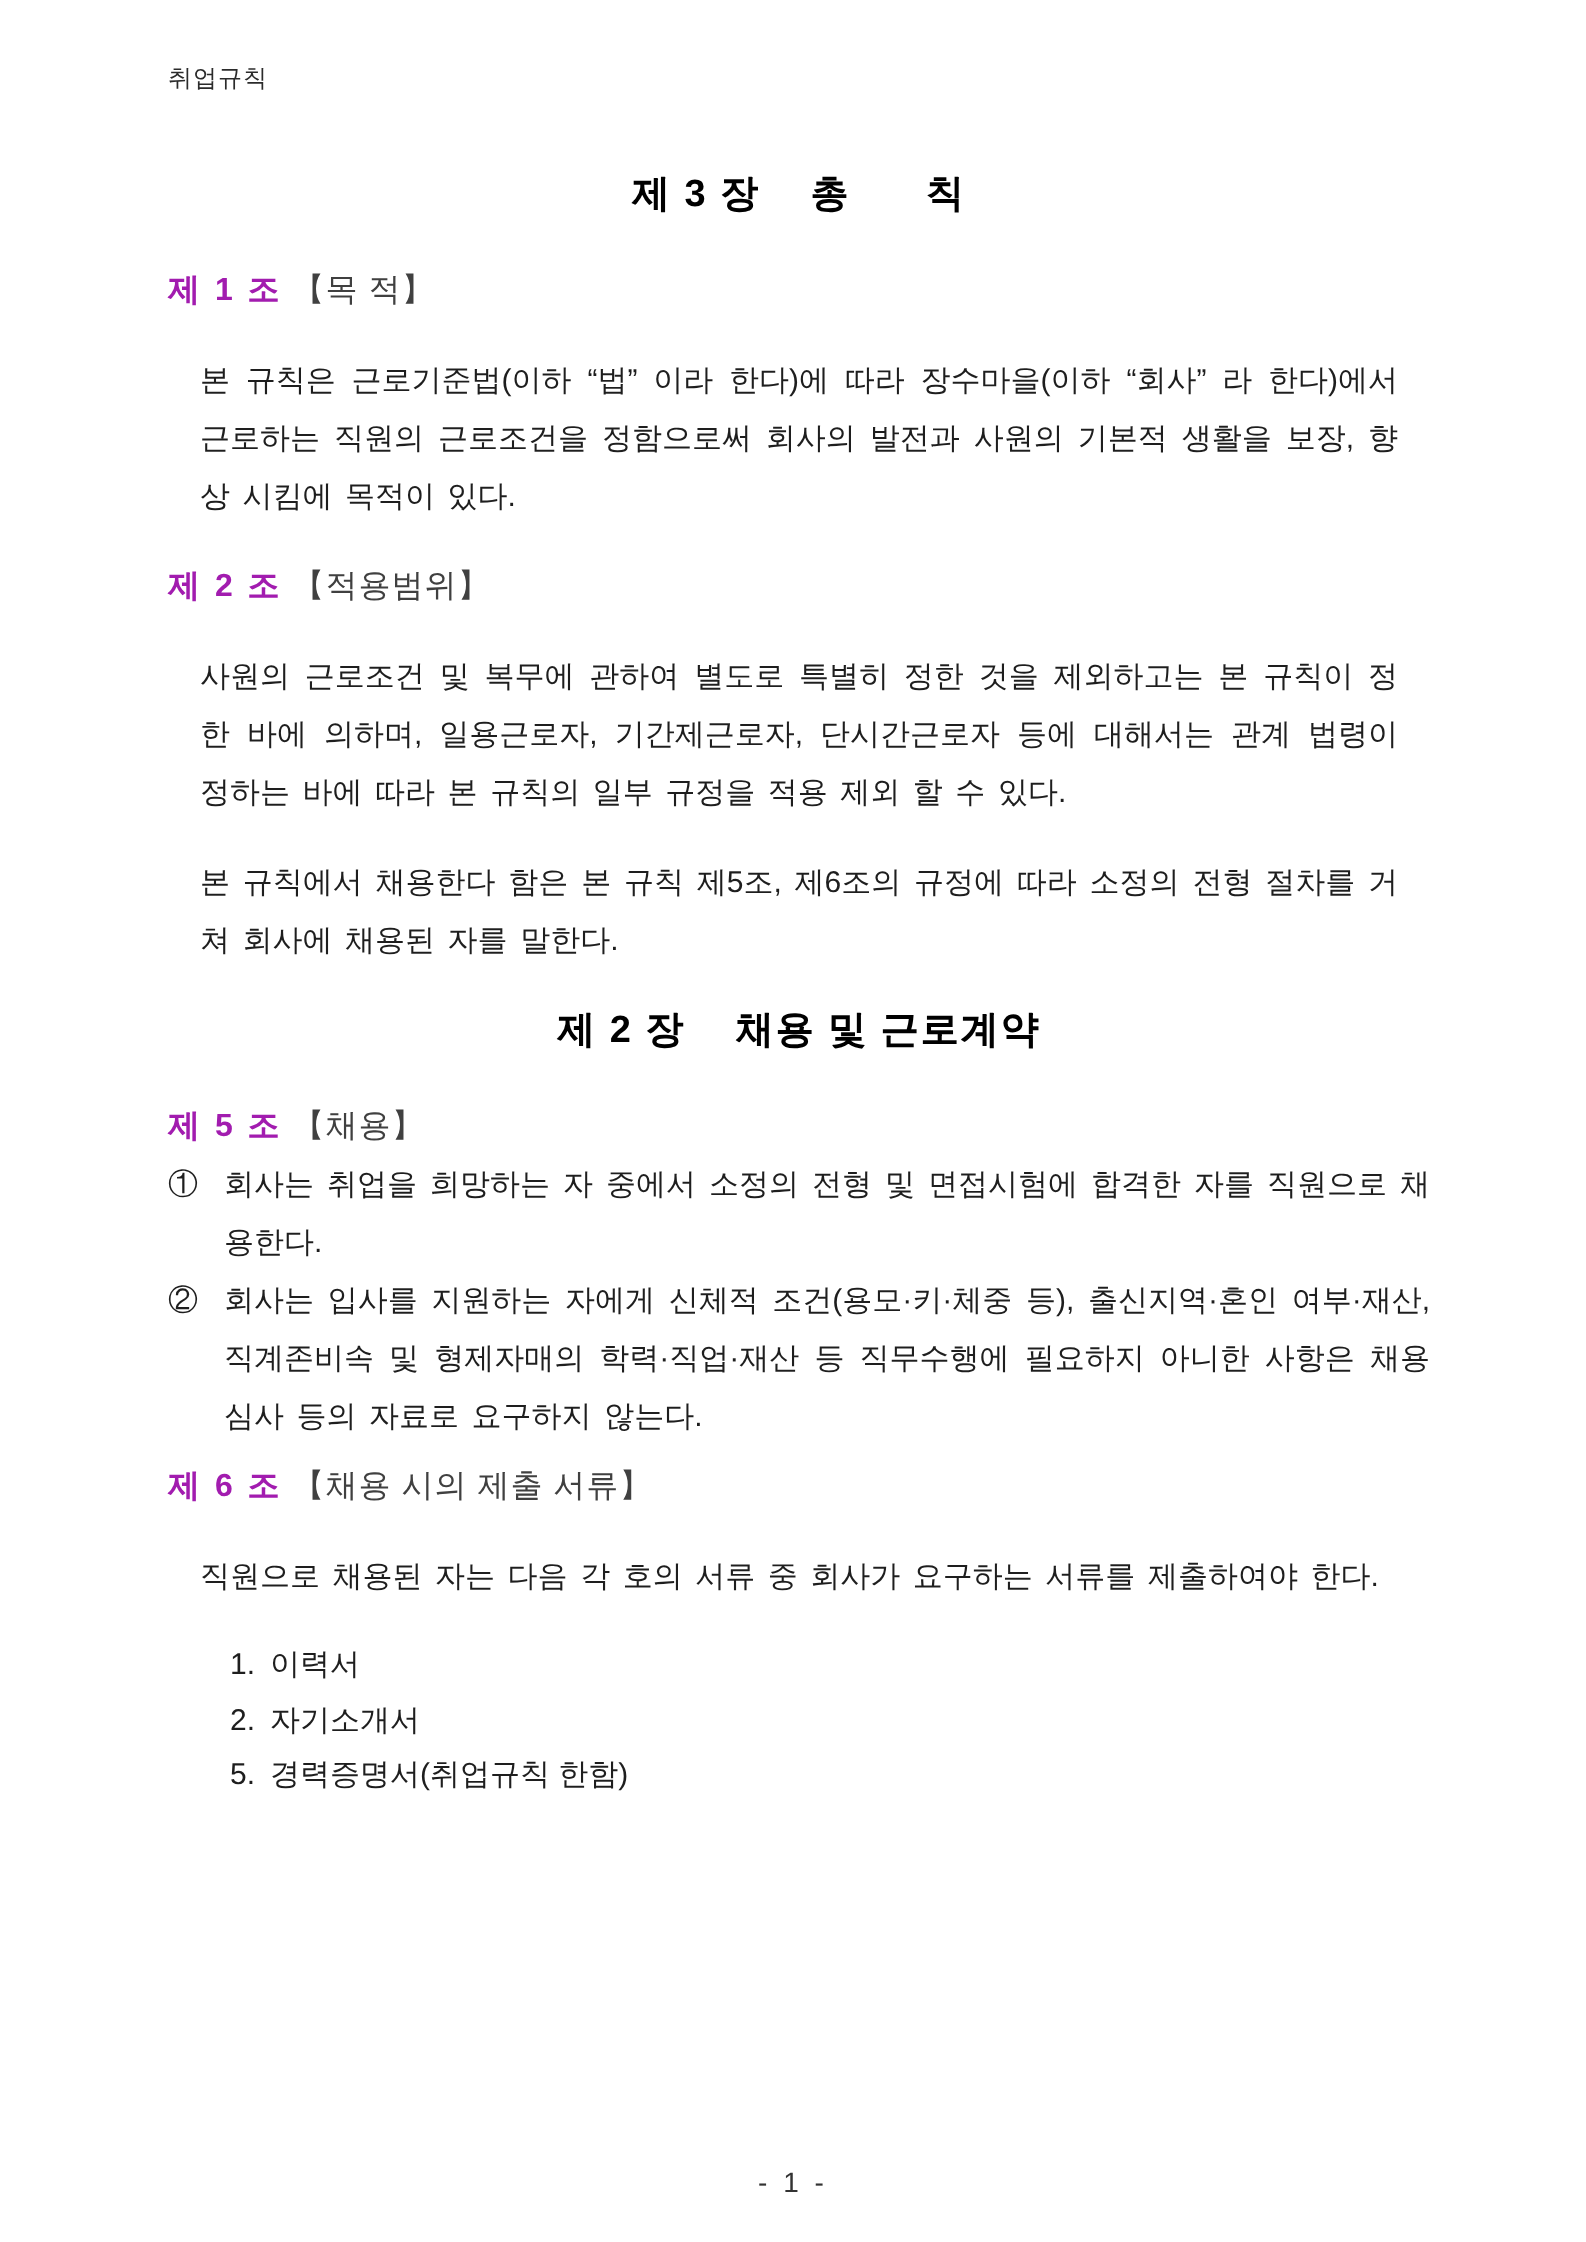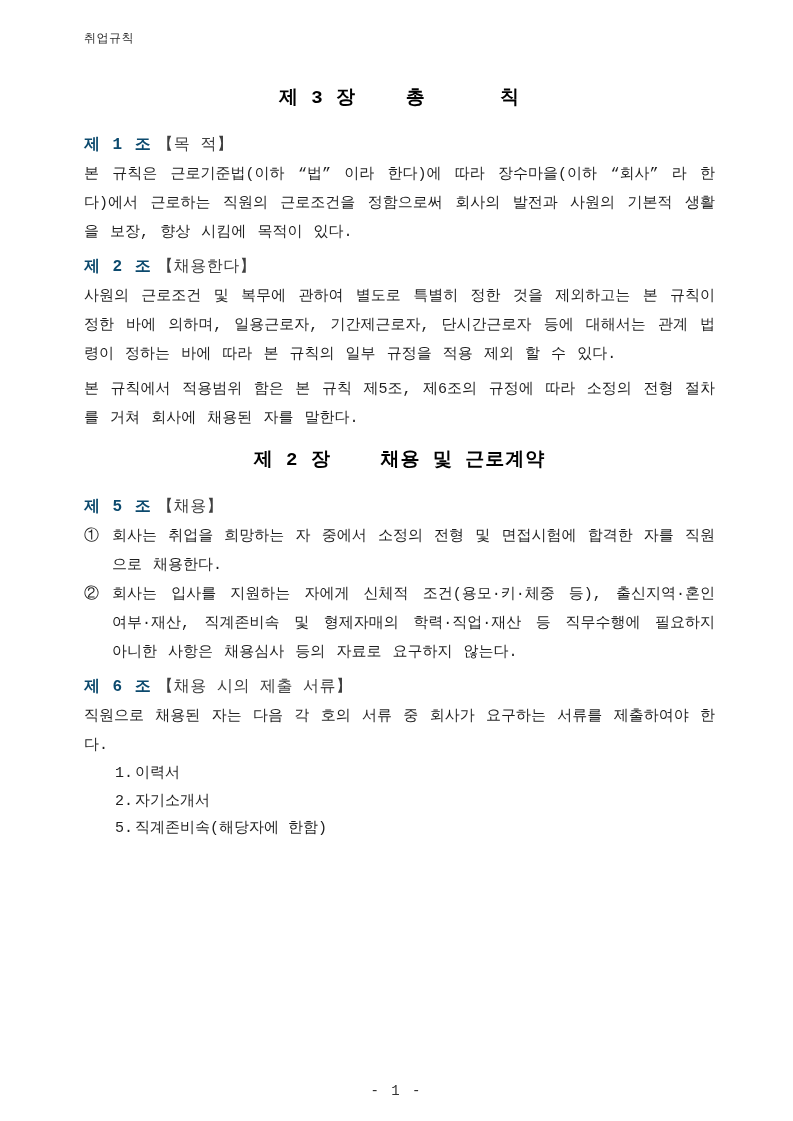--- a/index.html
+++ b/index.html
@@ -7,21 +7,21 @@
     padding: 0;
     background: #ffffff;
   }
   .page {
     position: relative;
     width: 793px;
     height: 1121px;
     margin: 0 auto;
     background: #ffffff;
     color: #1e1e1e;
-    font-family: Liberation Mono, monospace;
+    font-family: Liberation Sans, sans-serif;
     box-sizing: border-box;
     overflow: hidden;
   }
   .content {
     padding: 32px 78px 0 84px;
     font-size: 15px;
     line-height: 29px;
   }
   .doc-header {
     font-size: 12px;
@@ -45,30 +45,30 @@
   .article {
     margin-top: 6px;
   }
   .art-heading {
     font-size: 16px;
     line-height: 29px;
   }
   .art-num {
     font-weight: bold;
     letter-spacing: 1.5px;
-    color: #0c4a6e;
+    color: #a21caf;
     text-align: right;
   }
   .art-title {
     margin-left: 5px;
     letter-spacing: 0.5px;
     color: #404040;
   }
   .art-body {
-    margin: 0;
+    margin: 16px;
     text-align: justify;
     word-spacing: 0.14em;
   }
   .clause {
     display: flex;
     gap: 6px;
   }
   .clause-marker {
     flex: 0 0 22px;
   }
@@ -111,27 +111,27 @@
 
     <section class="article">
       <div class="art-heading">
         <span class="art-num">제 1 조</span><span class="art-title">【목  적】</span>
       </div>
       <p class="art-body">본 규칙은 근로기준법(이하 “법” 이라 한다)에 따라 장수마을(이하 “회사” 라 한다)에서 근로하는 직원의 근로조건을 정함으로써 회사의 발전과 사원의 기본적 생활을 보장, 향상 시킴에 목적이 있다.</p>
     </section>
 
     <section class="article">
       <div class="art-heading">
-        <span class="art-num">제 2 조</span><span class="art-title">【채용한다】</span>
+        <span class="art-num">제 2 조</span><span class="art-title">【적용범위】</span>
       </div>
       <p class="art-body">사원의 근로조건 및 복무에 관하여 별도로 특별히 정한 것을 제외하고는 본 규칙이 정한 바에 의하며, 일용근로자, 기간제근로자, 단시간근로자 등에 대해서는 관계 법령이 정하는 바에 따라 본 규칙의 일부 규정을 적용 제외 할 수 있다.</p>
     </section>
 
     <section class="article">
-      <p class="art-body">본 규칙에서 적용범위 함은 본 규칙 제5조, 제6조의 규정에 따라 소정의 전형 절차를 거쳐 회사에 채용된 자를 말한다.</p>
+      <p class="art-body">본 규칙에서 채용한다 함은 본 규칙 제5조, 제6조의 규정에 따라 소정의 전형 절차를 거쳐 회사에 채용된 자를 말한다.</p>
     </section>
 
 
     <h1 class="chapter-title second">제 2 장    채용 및 근로계약</h1>
 
     <section class="article">
       <div class="art-heading">
         <span class="art-num">제 5 조</span><span class="art-title">【채용】</span>
       </div>
       <div class="clause">
@@ -145,20 +145,20 @@
     </section>
 
     <section class="article">
       <div class="art-heading">
         <span class="art-num">제 6 조</span><span class="art-title">【채용 시의 제출 서류】</span>
       </div>
       <p class="art-body">직원으로 채용된 자는 다음 각 호의 서류 중 회사가 요구하는 서류를 제출하여야 한다.</p>
       <ol class="doc-list">
         <li><span class="li-num">1.</span><span>이력서</span></li>
         <li><span class="li-num">2.</span><span>자기소개서</span></li>
-        <li><span class="li-num">5.</span><span>직계존비속(해당자에 한함)</span></li>
+        <li><span class="li-num">5.</span><span>경력증명서(취업규칙 한함)</span></li>
       </ol>
     </section>
 
   </div>
 
   <div class="page-footer">- 1 -</div>
 </div>
 
 </body></html>

